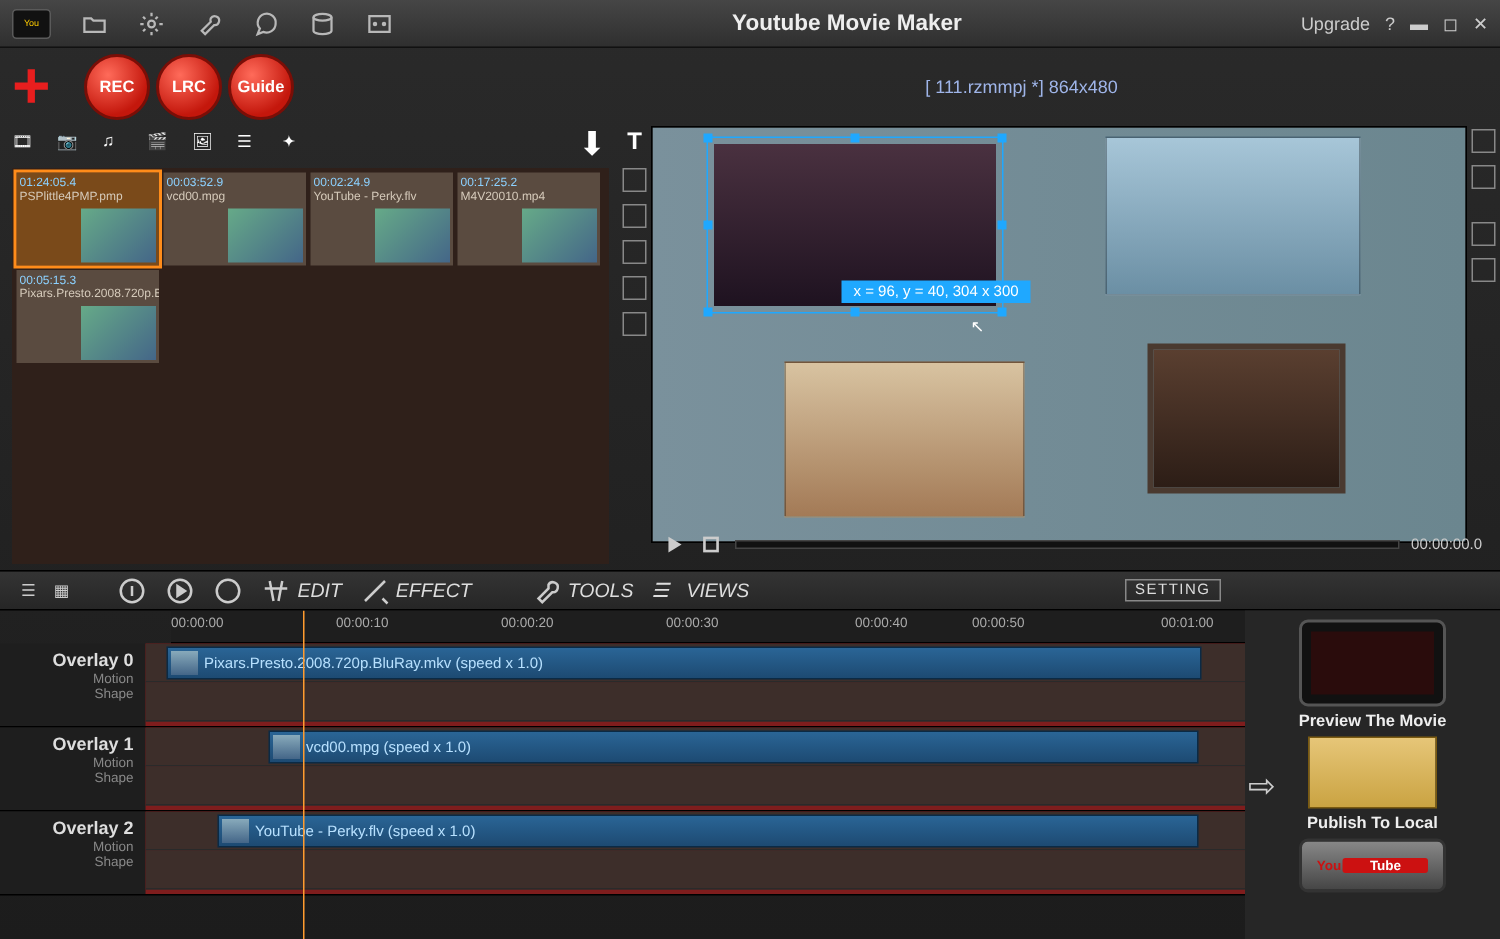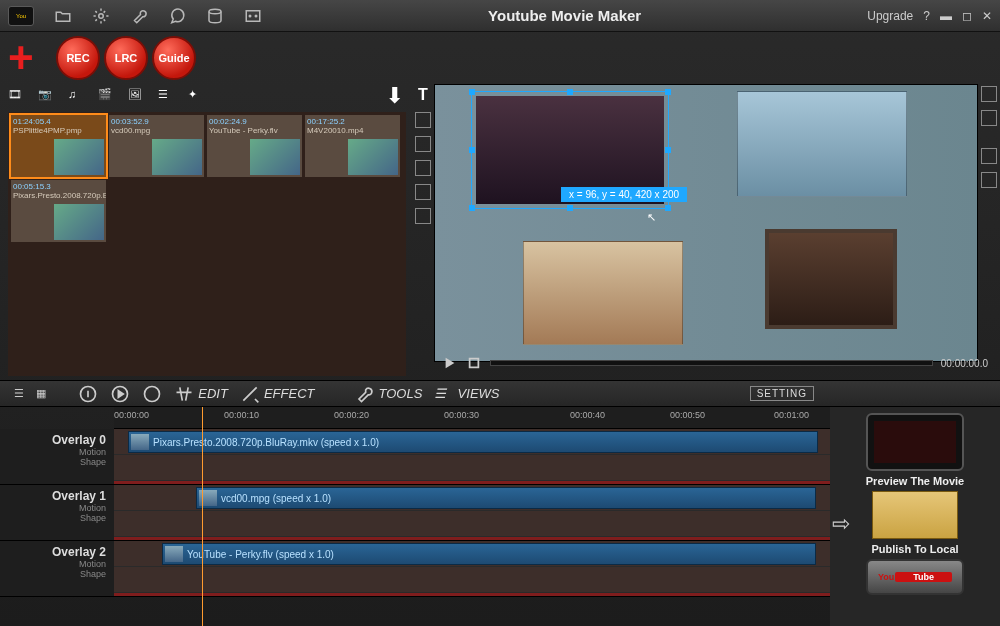--- a/index.html
+++ b/index.html
@@ -68,21 +68,21 @@
   .tlbar .grp svg{width:20px;height:20px;}
   .setting-btn { border:1px solid #888; padding:1px 6px; font-size:10px; letter-spacing:1px; color:#ddd;}
 
   
   .timeline { display:flex; height:226px; border-top:1px solid #000; }
   .tl-header-row { display:flex; height:22px;}
   .tl-header-row .lpad { width:114px;}
   .ruler { flex:1; position:relative; background:#1e1e1e; font-size:9px; color:#aaa; border-bottom:1px solid #000;}
   .ruler span { position:absolute; top:3px; transform:translateX(-20px);}
   .track { display:flex; height:56px; border-bottom:1px solid #000;}
-  .track .label { width:114px; text-align:right; padding:4px 8px 0 0; background:#1e1e1e;}
+  .track .label { width:97px; text-align:right; padding:4px 8px 0 0; background:#1e1e1e;}
   .track .label .main-l{font-weight:bold;color:#ddd;font-size:12px;}
   .track .label .sub{font-size:9px;color:#888;display:block;}
   .track .lane { flex:1; position:relative; background:#7f1d1d; overflow:hidden;}
   .track .lane .slot { height:26px; border-bottom:1px solid #2a2a2a; background:#3d2e2a;}
   .clipbar {
     position:absolute; top:2px; height:22px;
     background:linear-gradient(#2a6596,#1d4a72);
     border:1px solid #0b2a45; color:#b7e0fe;
     font-size:10px; display:flex; align-items:center; padding-left:24px;
     overflow:hidden; white-space:nowrap;
@@ -144,20 +144,21 @@
     <span>✕</span>
   </div>
 </div>
 
 <div class="row2">
   <div class="plus">+</div>
   <div class="bigbtn rec">REC</div>
   <div class="bigbtn lrc">LRC</div>
   <div class="bigbtn guide">Guide</div>
   <div style="width:226px"></div>
+  <div class="preview-meta">[ 111.rzmmpj *]   864x480</div>
 </div>
 
 <div class="main">
 
   <div class="media-pane">
     <div class="media-tabs">
       <span class="mt-ico">🎞</span>
       <span class="mt-ico">📷</span>
       <span class="mt-ico">♫</span>
       <span class="mt-ico">🎬</span>
@@ -193,21 +194,21 @@
         <div style="position:absolute;inset:4px;background:linear-gradient(#4a3140,#1e1220);"></div>
         <div class="handle h1"></div>
           <div class="handle h2"></div>
           <div class="handle h3"></div>
           <div class="handle h4"></div>
         <div class="handle h5"></div>
           <div class="handle h6"></div>
           <div class="handle h7"></div>
           <div class="handle h8"></div>
       </div>
-      <div class="coord-label" style="left:126px;top:102px;">x = 96, y = 40, 420 x 200</div>
+      <div class="coord-label" style="left:126px;top:102px;">x = 96, y = 40, 304 x 300</div>
       <span style="position:absolute;left:212px;top:126px;color:#fff">↖</span>
     </div>
     <div class="pv-rightbar">
       <div class="pv-ico"></div>
       <div class="pv-ico"></div>
       <div style="height:6px"></div>
       <div class="pv-ico"></div>
       <div class="pv-ico"></div>
     </div>
   </div>
@@ -267,21 +268,21 @@
 <div class="timeline">
   <div style="flex:1;display:flex;flex-direction:column;position:relative;overflow:hidden;">
     <div class="tl-header-row">
       <div class="lpad"></div>
       <div class="ruler">
         <span style="left:20px">00:00:00</span>
           <span style="left:130px">00:00:10</span>
           <span style="left:240px">00:00:20</span>
           <span style="left:350px">00:00:30</span>
           <span style="left:476px">00:00:40</span>
-          <span style="left:576px">00:00:50</span>
+          <span style="left:554px">00:00:50</span>
           <span style="left:680px">00:01:00</span>
       </div>
     </div>
 
     <div class="track">
       <div class="label"><span class="main-l">Overlay 0</span><span class="sub">Motion</span><span class="sub">Shape</span></div>
       <div class="lane">
         <div class="slot"></div>
           <div class="slot"></div>
         <div class="clipbar" style="left:14px;width:690px;">

